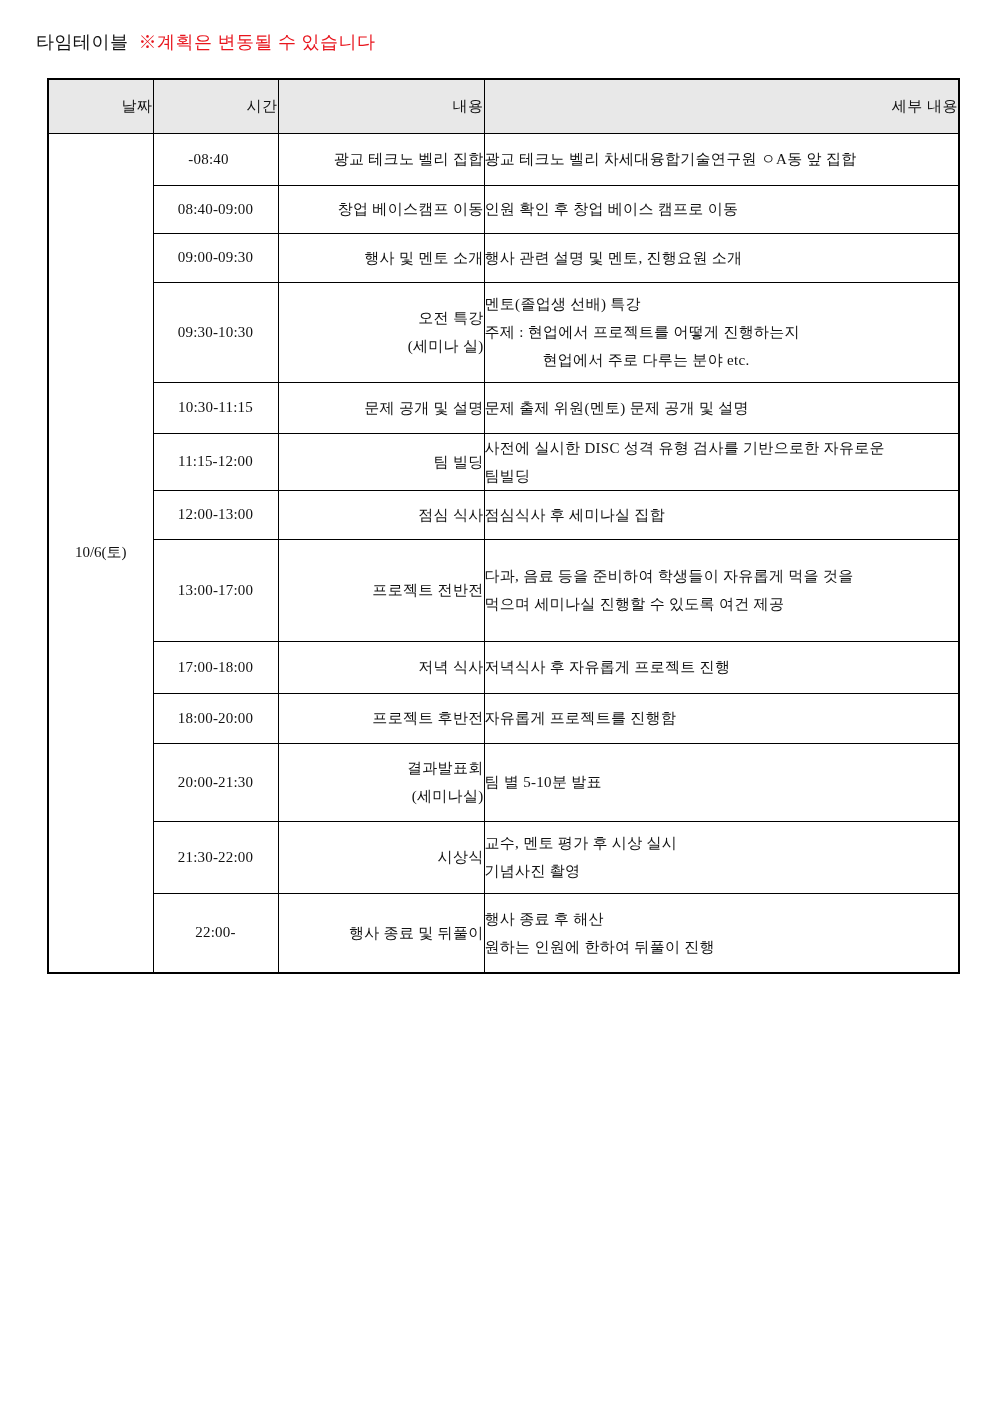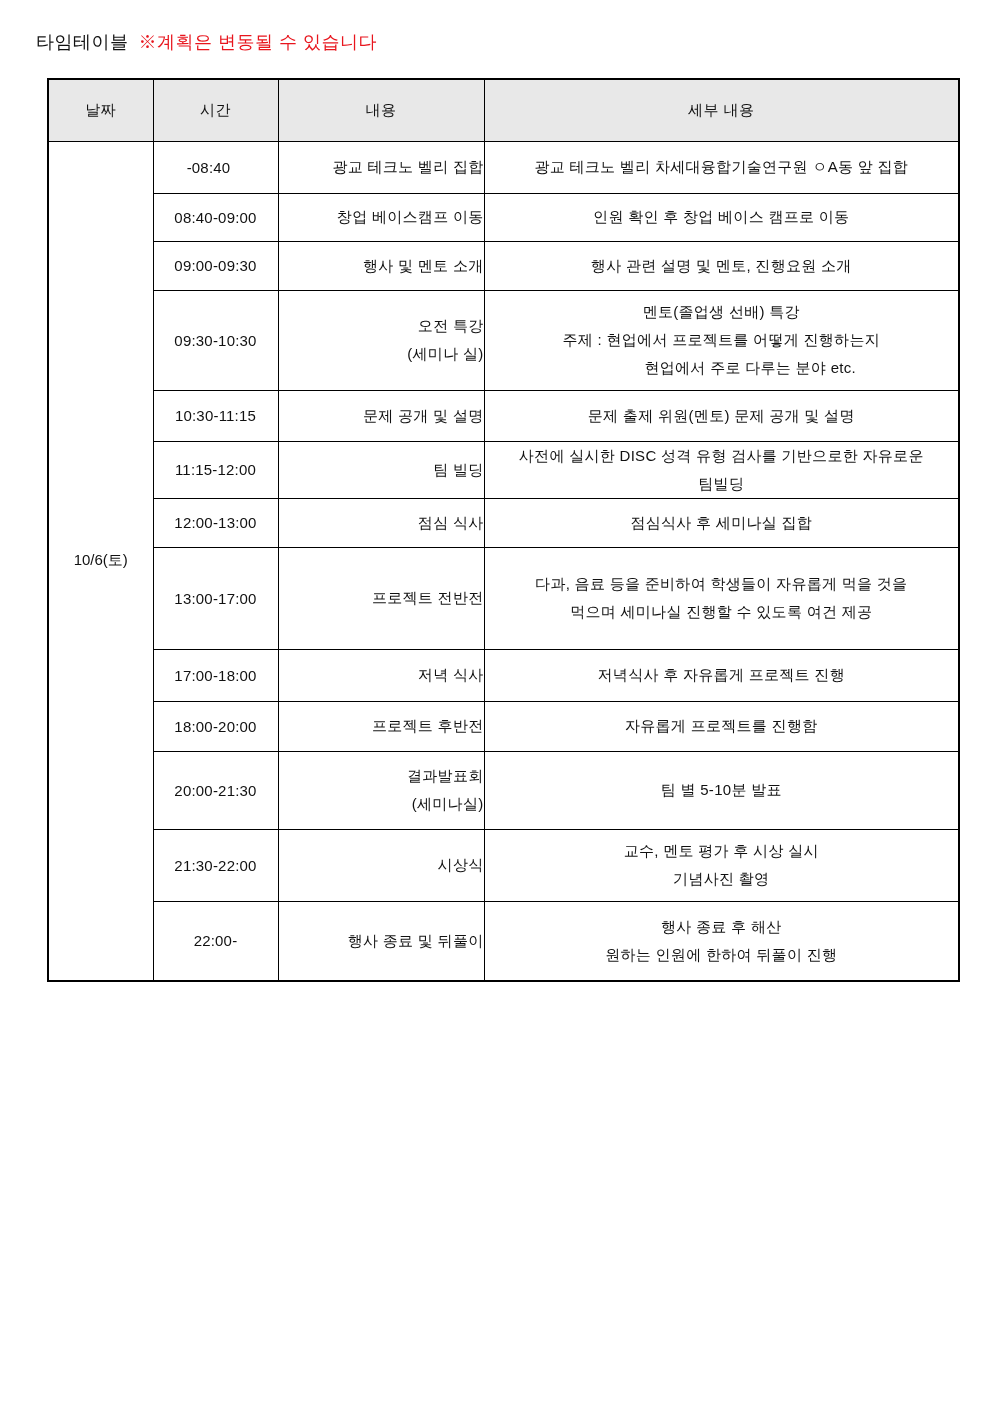--- a/index.html
+++ b/index.html
@@ -2,21 +2,21 @@
 <html><head>
 <meta charset="utf-8">
 <style>
   * { box-sizing: border-box; }
   html, body { margin: 0; padding: 0; background: #ffffff; }
   .page {
     position: relative;
     width: 992px;
     height: 1403px;
     background: #ffffff;
-    font-family: Liberation Sans, sans-serif;
+    font-family: Liberation Serif, serif;
     color: #111111;
   }
   .doc-title {
     position: absolute;
     left: 36px;
     top: 30px;
     font-size: 18px;
     letter-spacing: 0.5px;
     white-space: nowrap;
   }
@@ -38,29 +38,29 @@
   table.timetable th,
   table.timetable td {
     border: 1px solid #000000;
     vertical-align: middle;
     padding: 0;
     overflow: hidden;
   }
   table.timetable th {
     background: #e8e8e8;
     font-weight: normal;
-    height: 62px;
-    text-align: center;
+    height: 54px;
+    text-align: right;
     letter-spacing: 0.5px;
   }
   td.date-cell { text-align: center; }
   td.time-cell { text-align: center; letter-spacing: 0.2px; }
   td.time-cell.align-right { padding-right: 14px; }
   td.content-cell { text-align: right; letter-spacing: 0.3px; }
-  td.detail-cell { text-align: center; padding: 5px 8px 5px 9px; letter-spacing: 0.3px; }
+  td.detail-cell { text-align: left; padding: 5px 8px 5px 9px; letter-spacing: 0.3px; }
   .line { line-height: 28px; }
   .line.indent { padding-left: 58px; }
 </style>
 </head>
 <body>
 
 <div class="page">
 
   <div class="doc-title">
     <span>타임테이블</span><span class="note">※계획은 변동될 수 있습니다</span>

